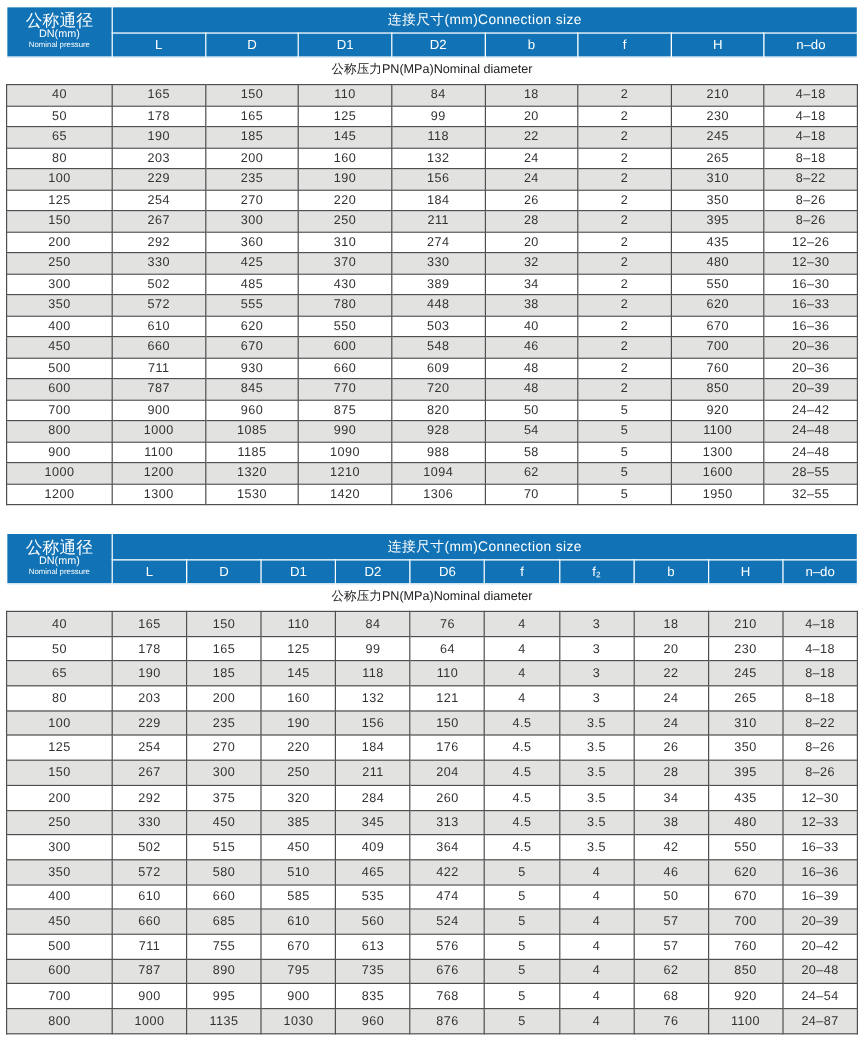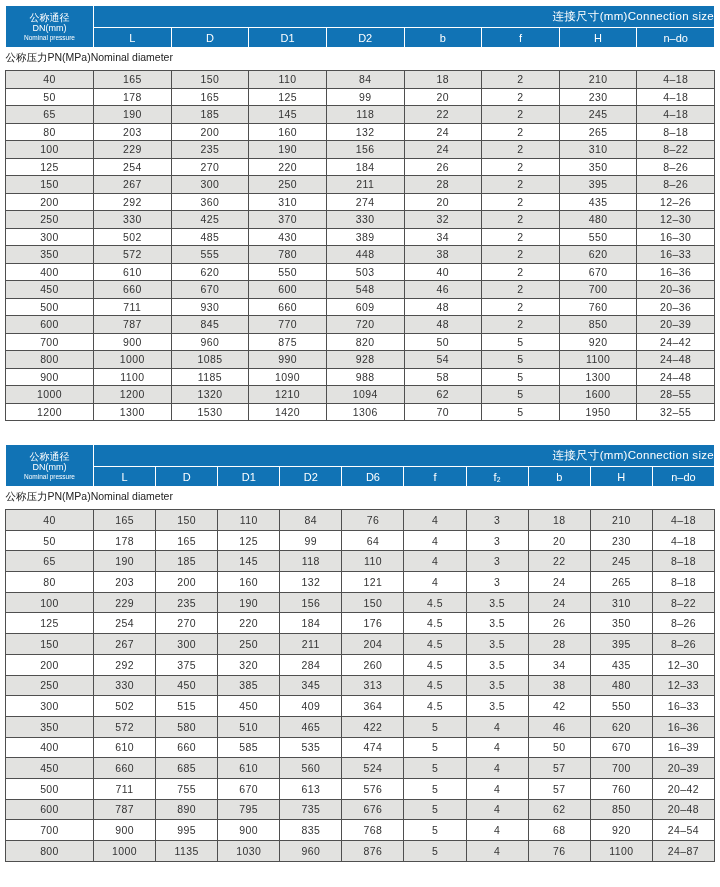--- a/index.html
+++ b/index.html
@@ -18,29 +18,30 @@
   col.corner-col { width: 88px; }
   thead th {
     background: #1173b5;
     color: #ffffff;
     font-weight: 400;
     border: 1px solid #ffffff;
     padding: 0;
     text-align: center;
     vertical-align: middle;
   }
-  th.span-header { height: 22px; font-size: 11.5px; letter-spacing: 0.3px; text-align: right; }
+  th.span-header { height: 22px; font-size: 11.5px; letter-spacing: 0.3px; }
   tr.cols-row th { height: 20px; font-size: 11px; }
   th.corner { padding: 1px 0; }
-  .corner-l1 { font-size: 10px; line-height: 11px; }
+  .corner-l1 { font-size: 14px; line-height: 11px; }
   .corner-l2 { font-size: 9px;   line-height: 11px; }
   .corner-l3 { font-size: 6.5px; line-height: 8px; }
   tr.subtitle-row td {
     border: none;
     background: #ffffff;
+    text-align: center;
     color: #222222;
     font-size: 10.5px;
     padding: 3px 0 5px 0;
   }
   tbody.data td {
     border: 1px solid #4f4f4f;
     text-align: center;
     vertical-align: middle;
     font-size: 10.5px;
     color: #333333;

